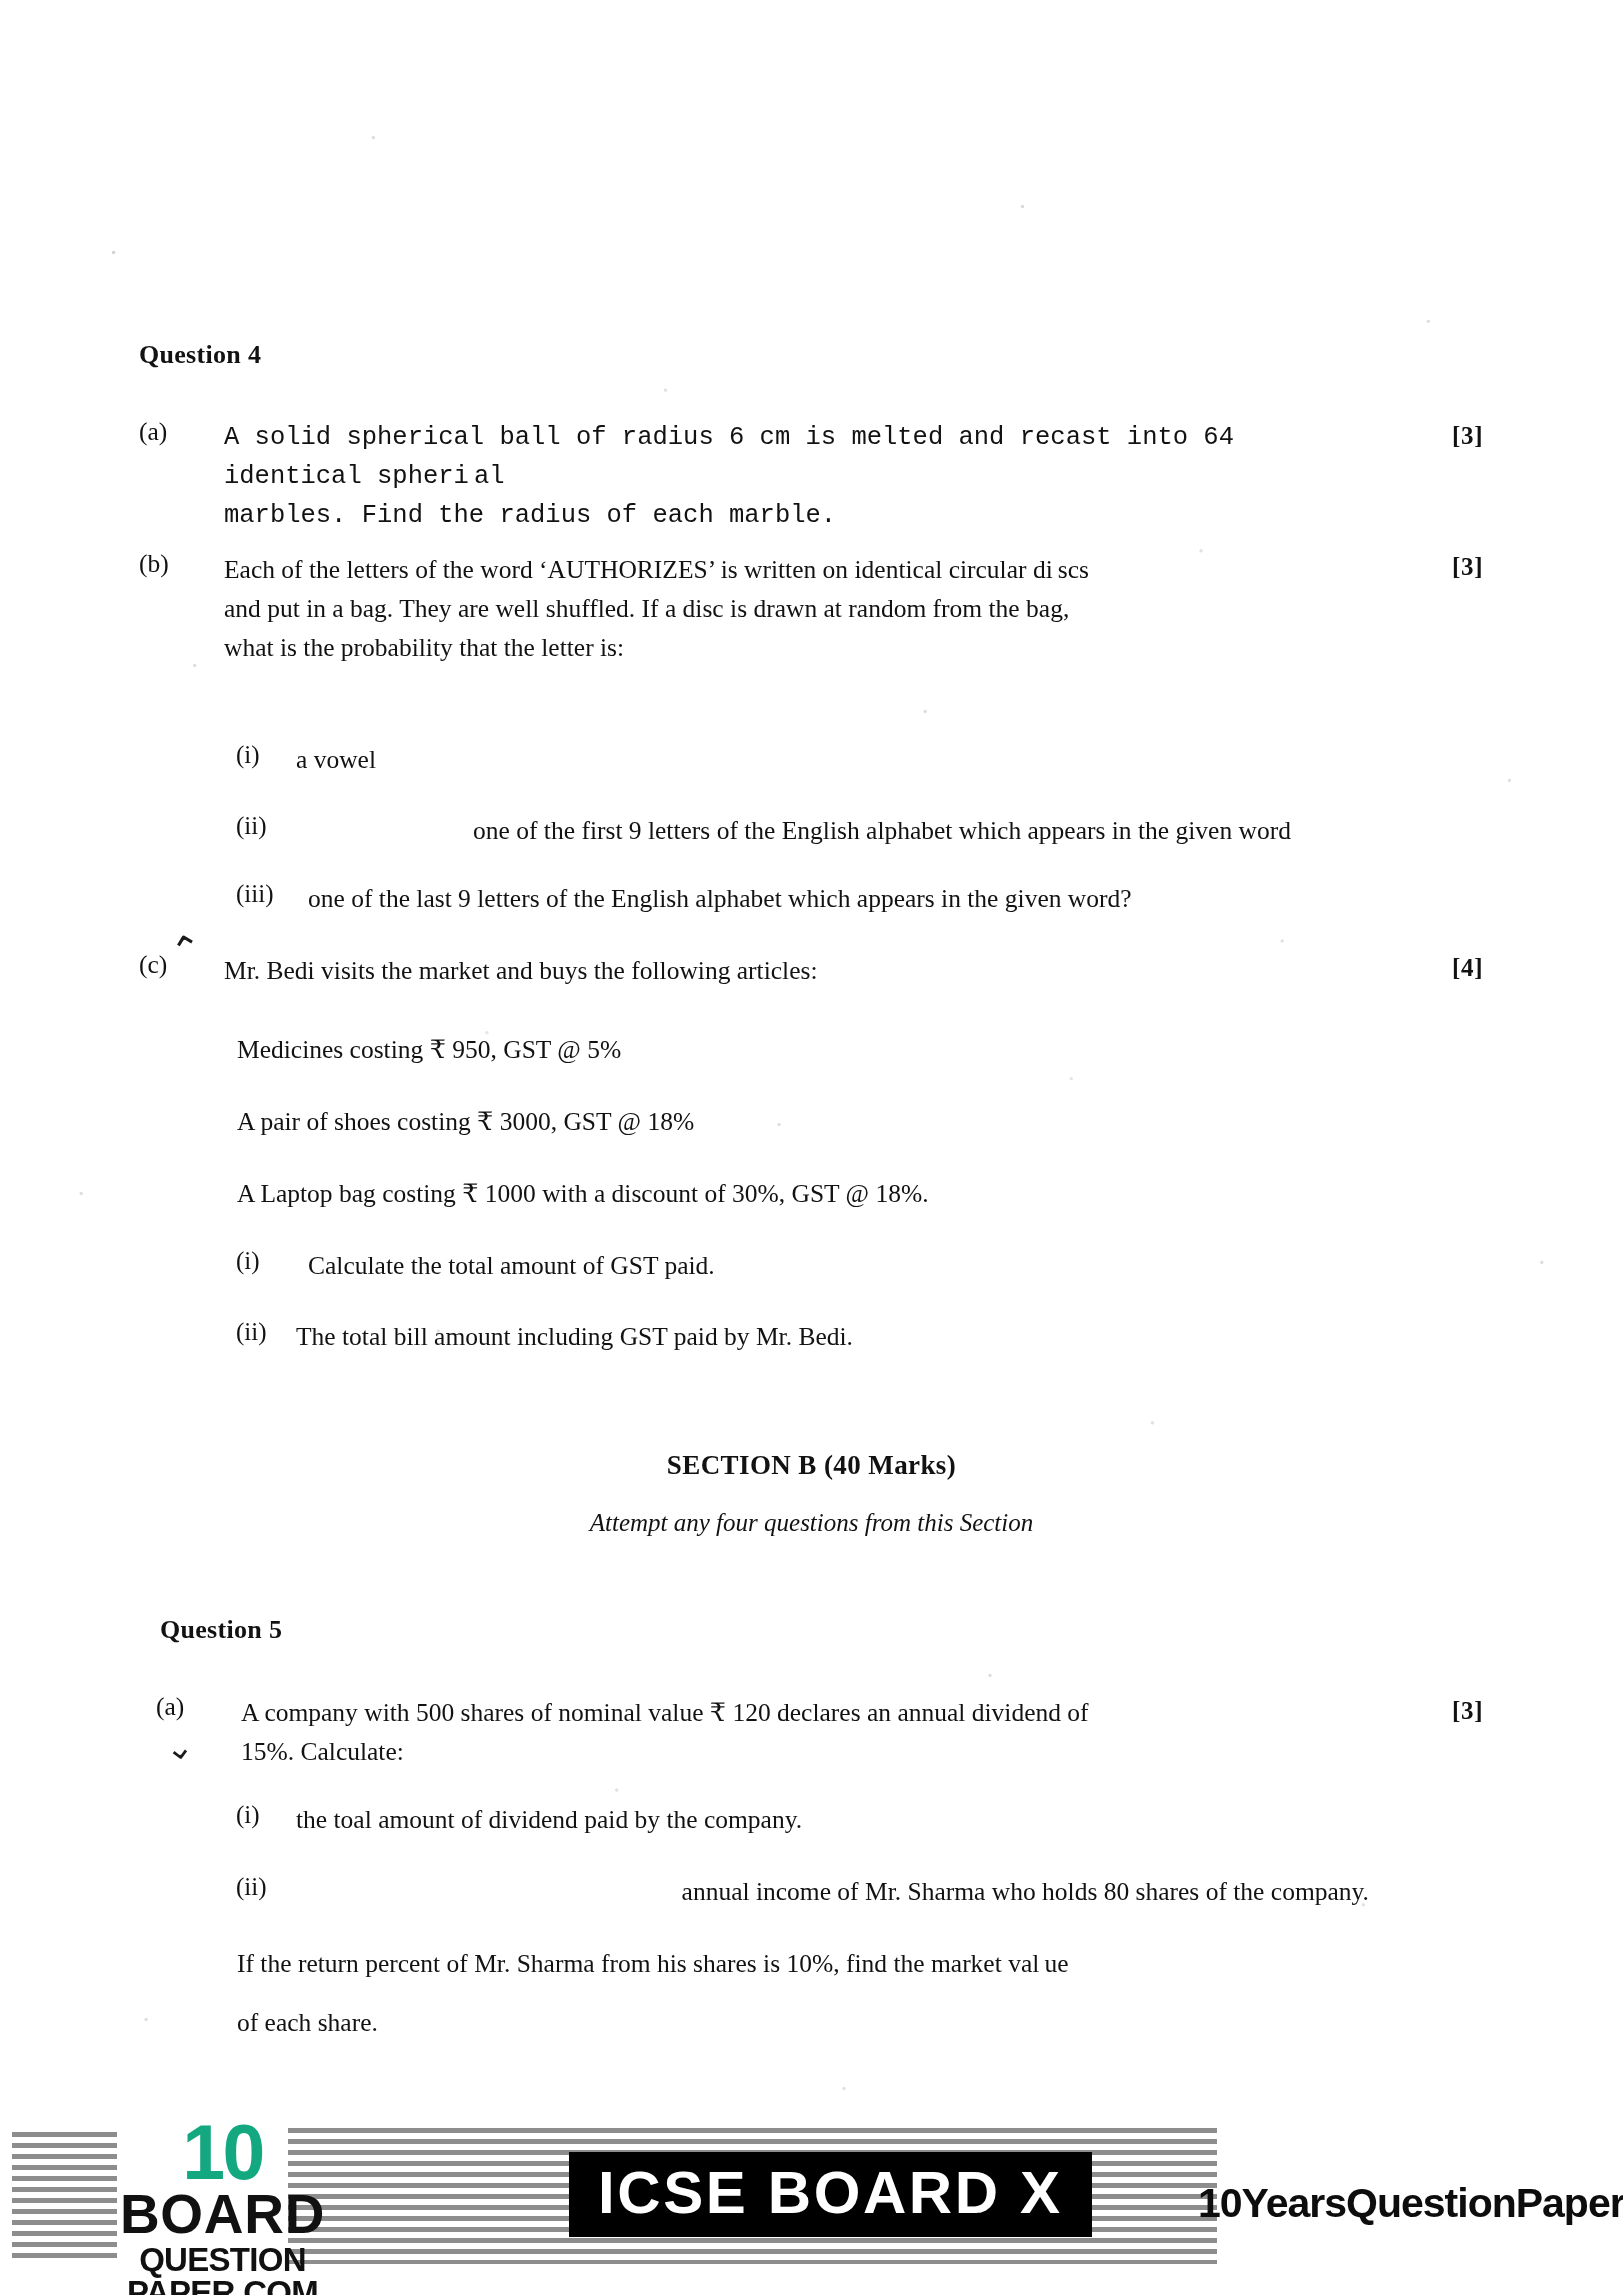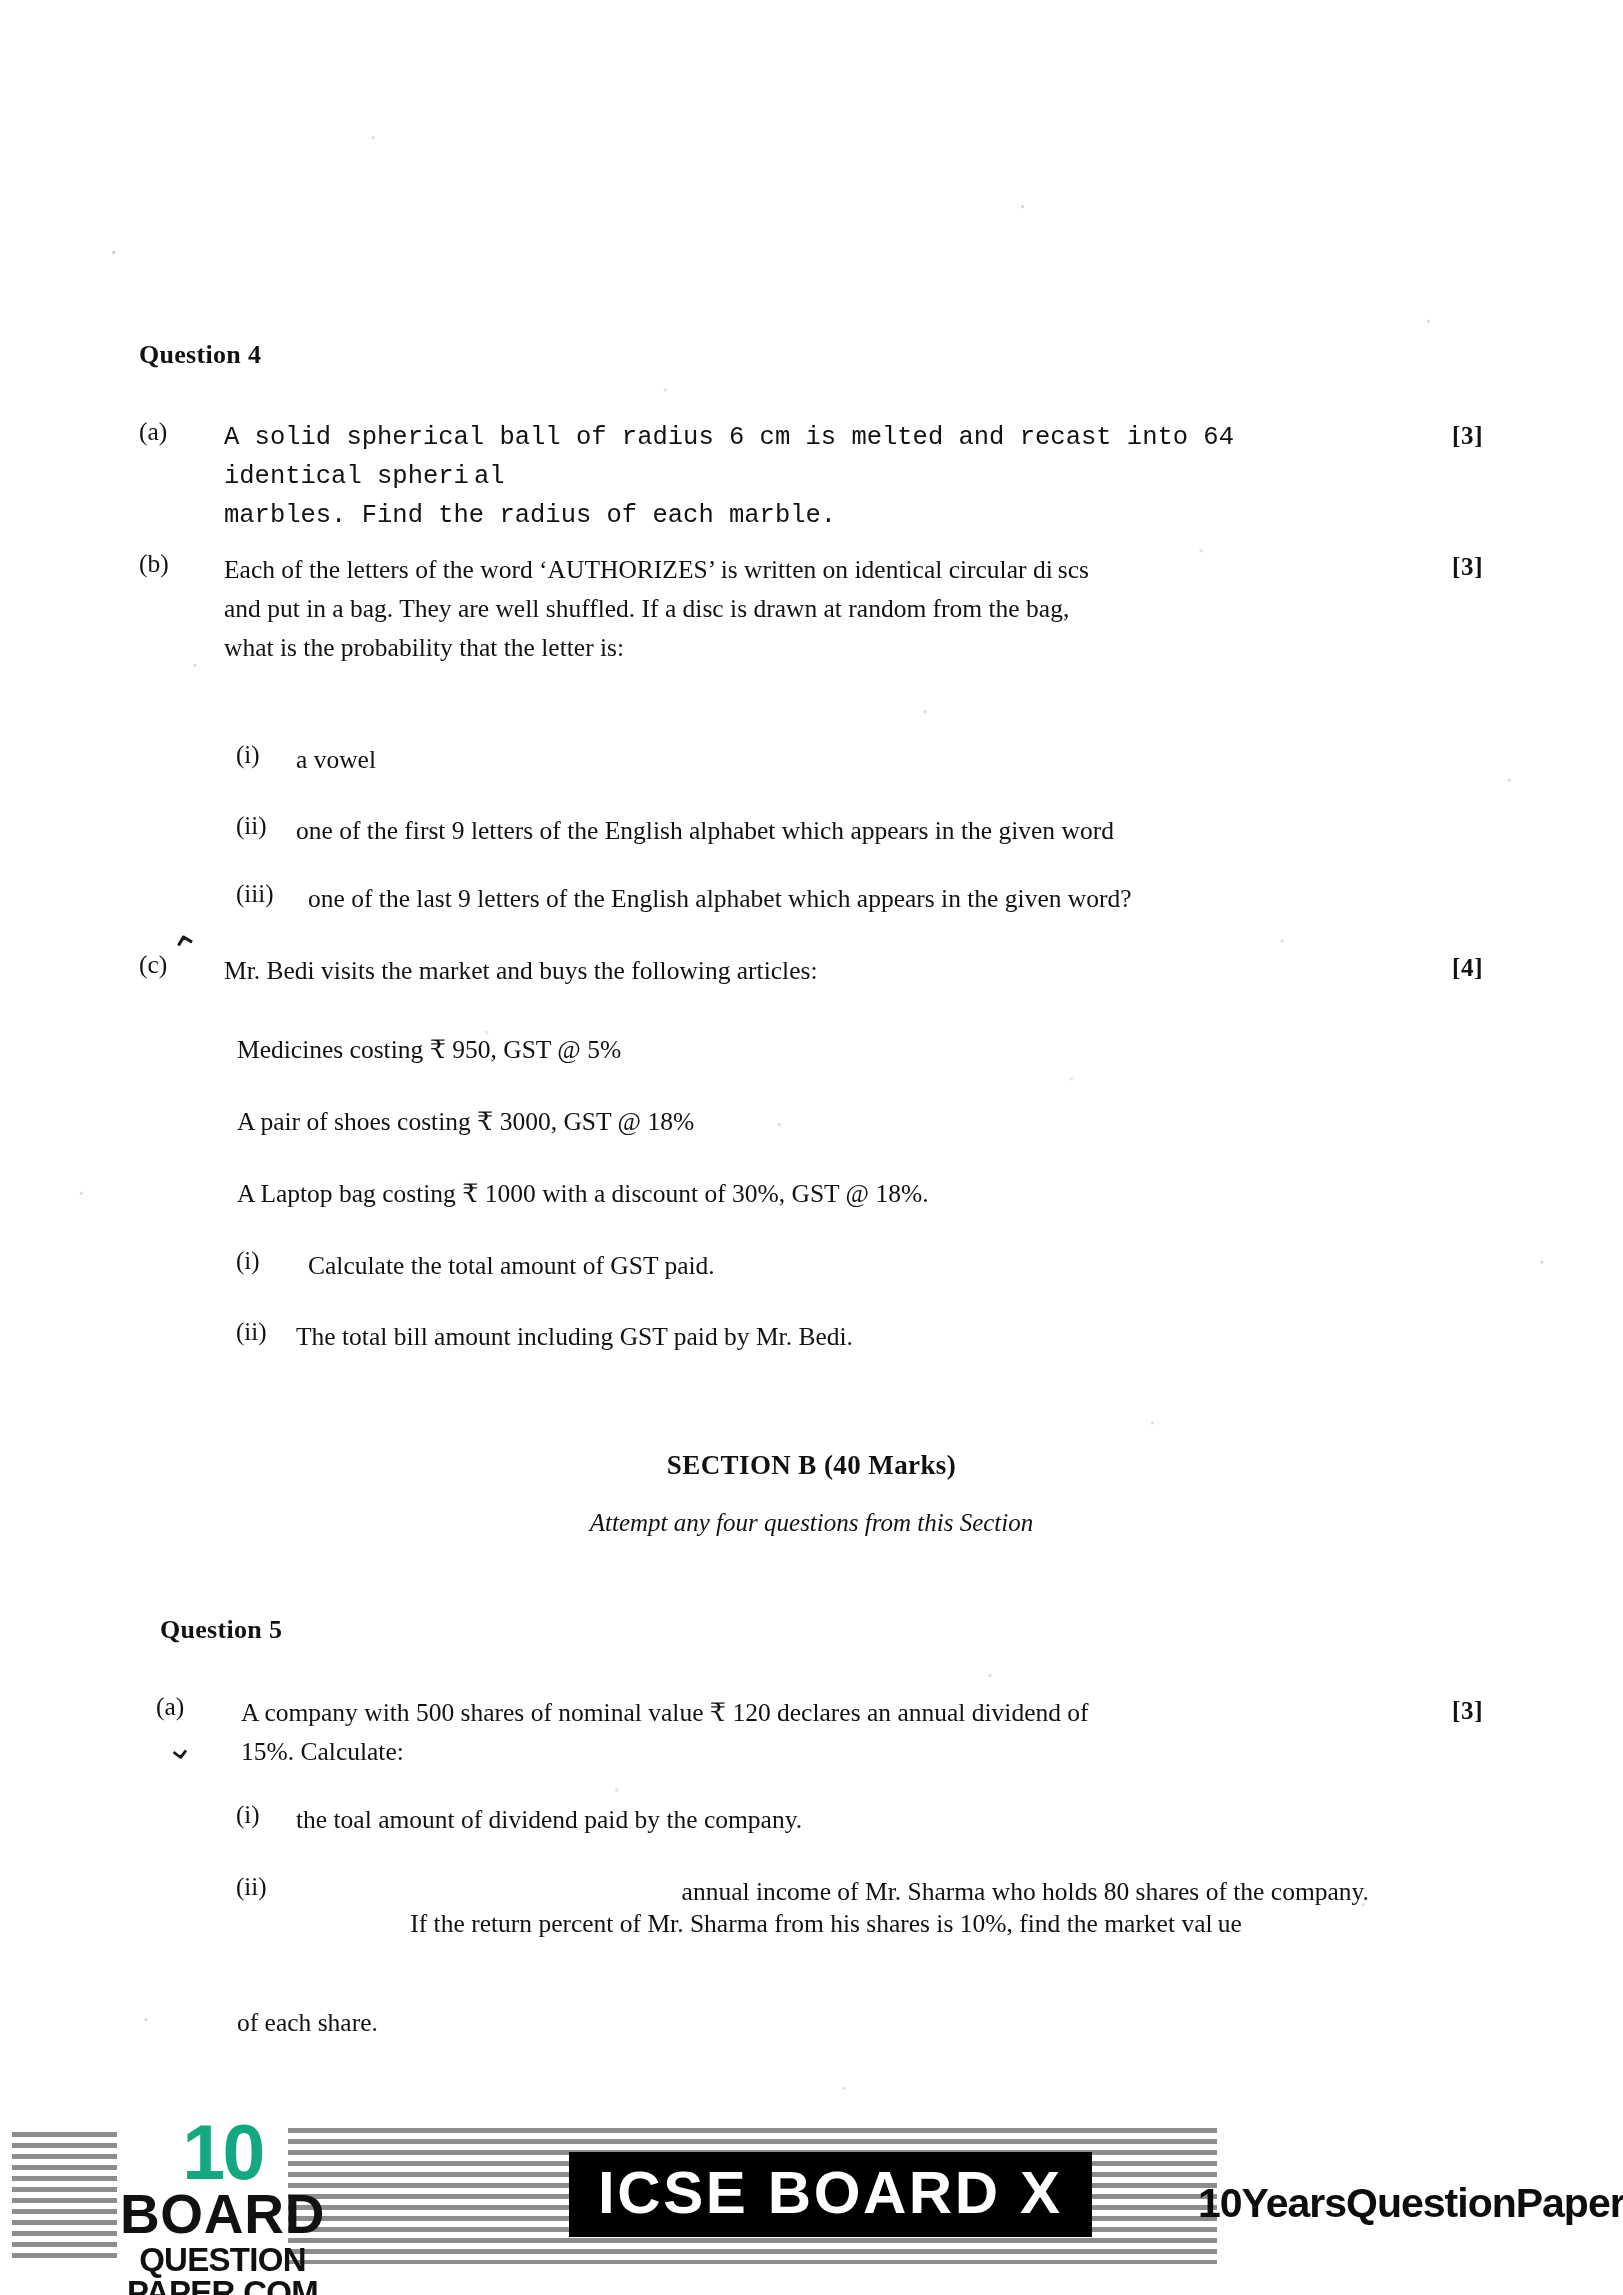--- a/index.html
+++ b/index.html
@@ -257,21 +257,21 @@
     </div>
     <div class="marks" style="left:1452px; top:553px;">[3]</div>
 
     <div class="row" style="left:236px; top:741px; width:1217px;">
       <div class="roman">(i)</div>
       <div class="txt" style="width:1113px;">a vowel</div>
     </div>
 
     <div class="row" style="left:236px; top:812px; width:1244px;">
       <div class="roman">(ii)</div>
-      <div class="txt" style="width:1172px;">one of the first 9 letters of the English alphabet which appears in the given word</div>
+      <div class="txt" style="width:1172px;text-align:center;">one of the first 9 letters of the English alphabet which appears in the given word</div>
     </div>
 
     <div class="row" style="left:236px; top:880px; width:1244px;">
       <div class="roman-wide">(iii)</div>
       <div class="txt" style="width:1165px;">one of the last 9 letters of the English alphabet which appears in the given word?</div>
     </div>
 
     <div class="row" style="left:139px; top:952px; width:1244px;">
       <div class="lbl">(c)</div>
       <div class="txt" style="width:1113px;">Mr. Bedi visits the market and buys the following articles:</div>
@@ -317,21 +317,21 @@
     <div class="row" style="left:236px; top:1801px; width:1113px;">
       <div class="roman">(i)</div>
       <div class="txt" style="width:1021px;">the toal amount of dividend paid by the company.</div>
     </div>
 
     <div class="row" style="left:236px; top:1873px; width:1152px;">
       <div class="roman">(ii)</div>
       <div class="txt" style="width:1073px;text-align:right;">annual income of Mr. Sharma who holds 80 shares of the company.</div>
     </div>
 
-    <div class="txt" style="position:absolute; left:237px; top:1905px; width:1178px;text-align:center;">If the return percent of Mr. Sharma from his shares is 10%, find the market val ue</div>
+    <div class="txt" style="position:absolute; left:237px; top:1945px; width:1178px;">If the return percent of Mr. Sharma from his shares is 10%, find the market val ue</div>
     <div class="txt" style="position:absolute; left:237px; top:2004px;">of each share.</div>
 
   </div>
 
   <div id="footer">
 
     <div class="stripes" id="stripes-left"></div>
     <div class="stripes" id="stripes-mid"></div>
     <div class="stripes" id="stripes-right"></div>
 

